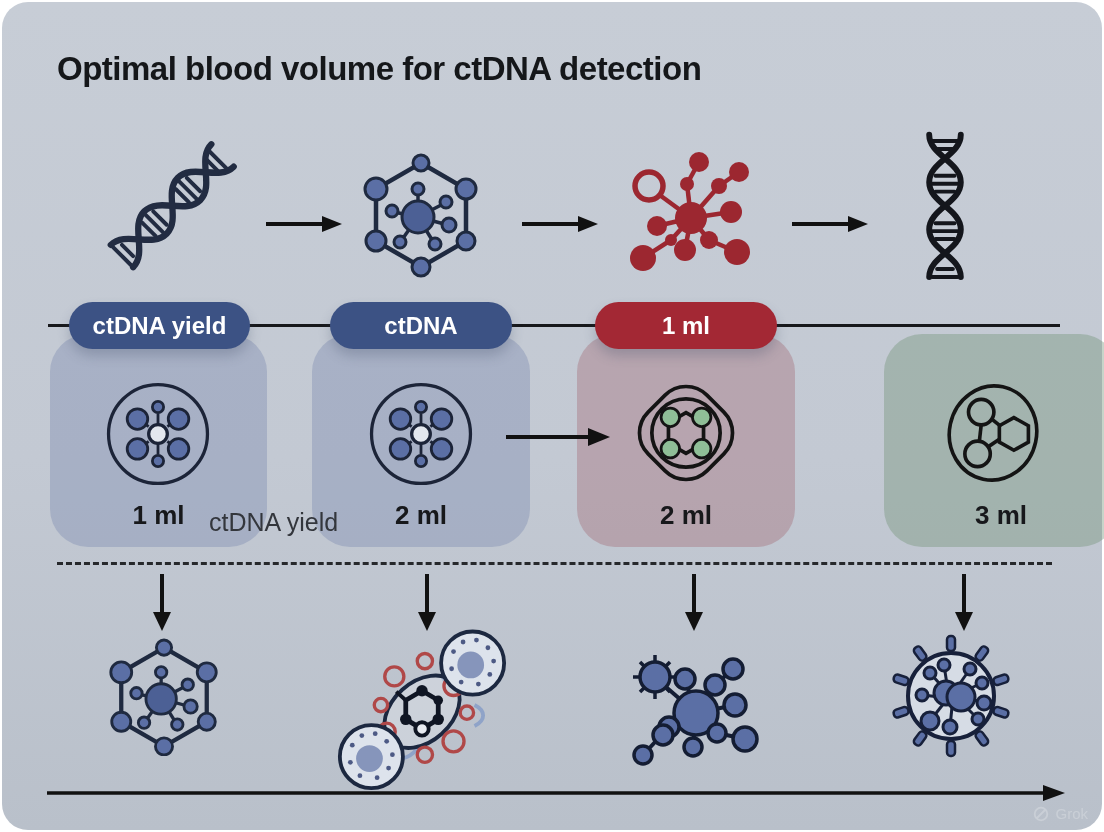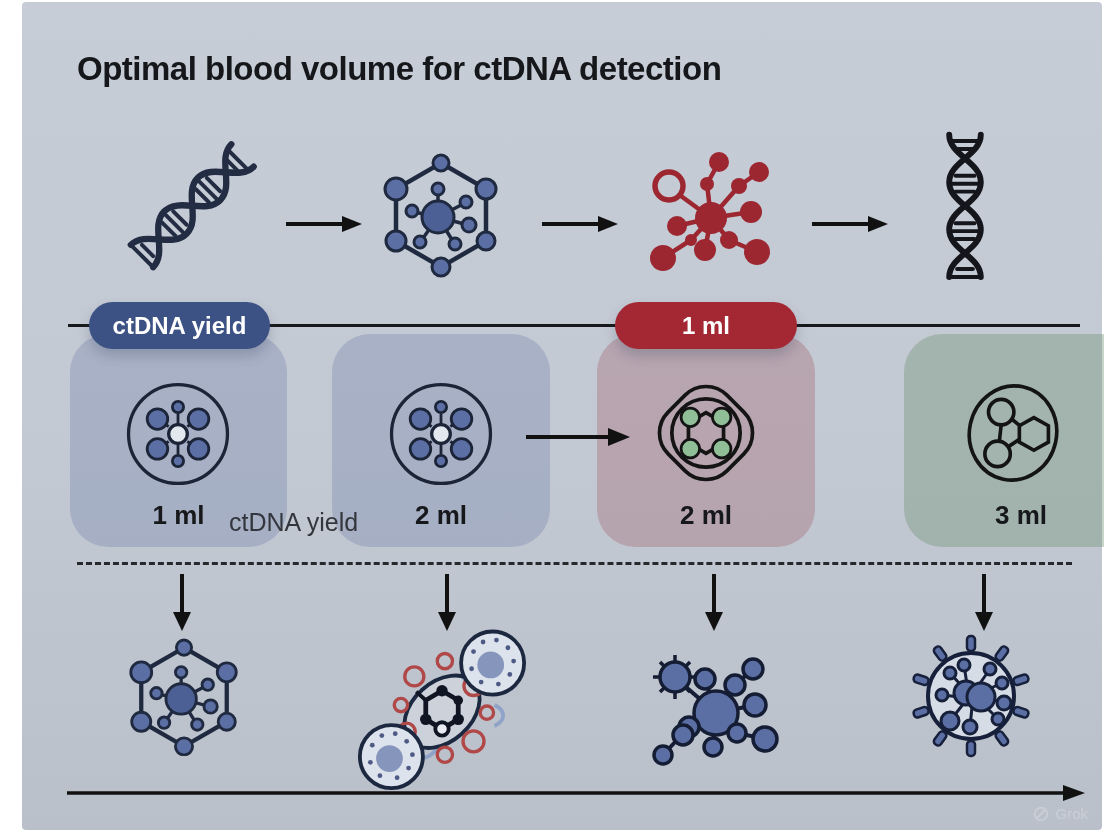--- a/index.html
+++ b/index.html
@@ -1,19 +1,19 @@
 <!DOCTYPE html>
 <html><head>
 <meta charset="utf-8">
 <style>
   html,body{margin:0;padding:0;}
   body{width:1104px;height:832px;background:#ffffff;font-family:"Liberation Sans",sans-serif;overflow:hidden;position:relative;}
   .abs{position:absolute;}
-  #canvas{position:absolute;left:2px;top:2px;right:2px;bottom:2px;border-radius:4px;
-          background:linear-gradient(180deg,#c7cdd6 0%,#c3c9d3 55%,#b9c0ca 100%);margin-left:20px;}
+  #canvas{position:absolute;left:2px;top:2px;right:2px;bottom:2px;border-radius:26px;
+          background:linear-gradient(180deg,#c7cdd6 0%,#c3c9d3 55%,#b9c0ca 100%);}
   #title{left:55px;top:48px;font-size:33px;font-weight:800;letter-spacing:-0.5px;color:#15171a;}
   .pill{height:47px;border-radius:26px;display:flex;align-items:center;justify-content:center;
         color:#ffffff;font-size:24px;font-weight:700;z-index:3;box-shadow:0 7px 12px rgba(70,80,105,.28);}
   .pill-blue{background:#3c5284;}
   .pill-red{background:#a32834;}
   .pill-green{background:#2d7042;}
   .card{border-radius:38px;z-index:2;}
   .card-blue{background:rgba(128,143,178,.42);}
   .card-red{background:rgba(164,106,116,.38);}
   .card-green{background:rgba(116,148,120,.40);}
@@ -153,20 +153,21 @@
           <line x1="40" y1="176" x2="60" y2="176"></line>
             <line x1="34" y1="186" x2="66" y2="186"></line>
         </g>
       </g>
     </svg>
   </div>
 
   <div id="pill-line" class="abs"></div>
 
   <div class="abs pill pill-blue" style="left:67px;top:300px;width:181px;">ctDNA yield</div>
+  <div class="abs pill pill-blue" style="left:328px;top:300px;width:182px;">ctDNA</div>
   <div class="abs pill pill-red" style="left:593px;top:300px;width:182px;">1 ml</div>
 
   <div class="abs card card-blue" style="left:48px;top:332px;width:217px;height:213px;">
     <div class="abs icon-wrap" style="left:50px;top:42px;width:116px;height:116px;">
       <svg width="112" height="112" viewBox="0 0 120 120">
         <circle cx="60" cy="60" r="53" fill="none" stroke="#1c2438" stroke-width="3.5"></circle>
         <g stroke="#1c2438" stroke-width="3">
             <line x1="60" y1="38" x2="60" y2="50"></line>
             <line x1="60" y1="70" x2="60" y2="82"></line>
             <line x1="50" y1="52" x2="44" y2="48"></line>

